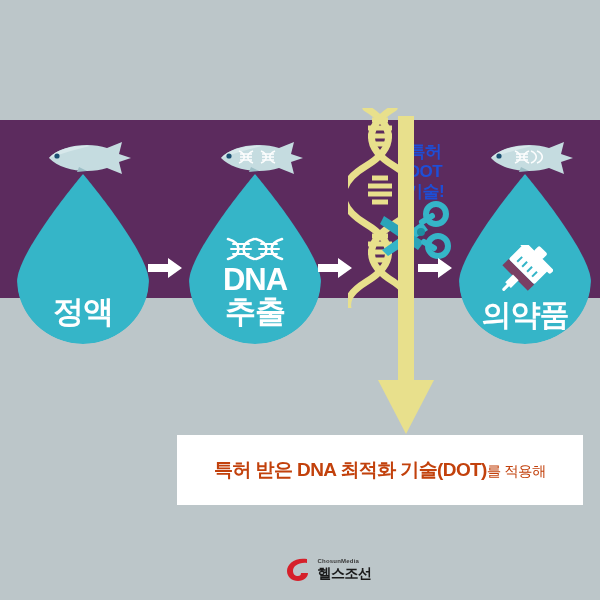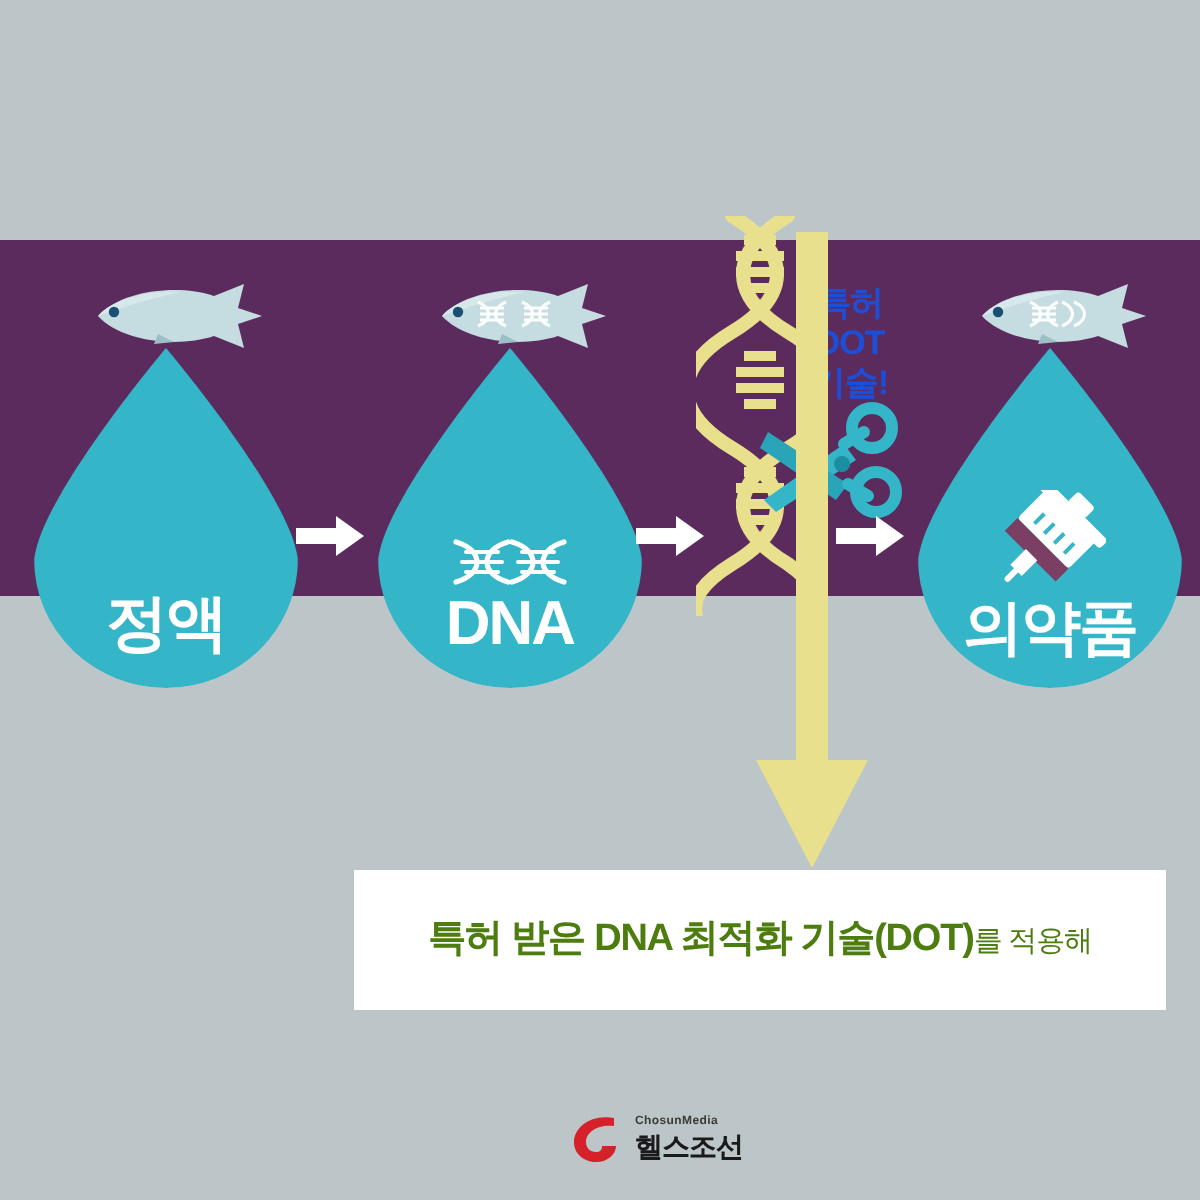--- a/index.html
+++ b/index.html
@@ -167,21 +167,21 @@
     width: 406px;
     height: 70px;
     background: #ffffff;
     box-sizing: border-box;
     display: flex;
     flex-direction: column;
     align-items: center;
     justify-content: center;
   }
   .cap-line {
-    color: #4d7c0f;
+    color: #c2410c;
     text-align: center;
     white-space: nowrap;
     line-height: 1.34;
     letter-spacing: -0.6px;
   }
   .cap-strong { font-weight: bold; font-size: 19px; }
   .cap-light  { font-weight: normal; font-size: 14.5px; }
 
   
   #logo {
@@ -269,20 +269,21 @@
               <path d="M32 3 C46 7 46 19 32 23"></path>
               <path d="M58 3 C44 7 44 19 58 23"></path>
             </g>
             <g stroke="#ffffff" stroke-width="2" stroke-linecap="round">
               <path d="M9 8 H25 M7 13 H27 M9 18 H25"></path>
               <path d="M37 8 H53 M35 13 H55 M37 18 H53"></path>
             </g>
           </svg>
           <div class="drop-label sz-32">
             <span class="l1">DNA</span>
+            <span class="l2">추출</span>
           </div>
         </div>
       </div>
     </div>
 
     <svg class="arrow-w" style="left:318px;" viewBox="0 0 34 20">
       <path d="M0 6 H20 V0 L34 10 L20 20 V14 H0 Z" fill="#ffffff"></path>
     </svg>
 
     <svg id="dna-col" viewBox="0 0 64 200">

